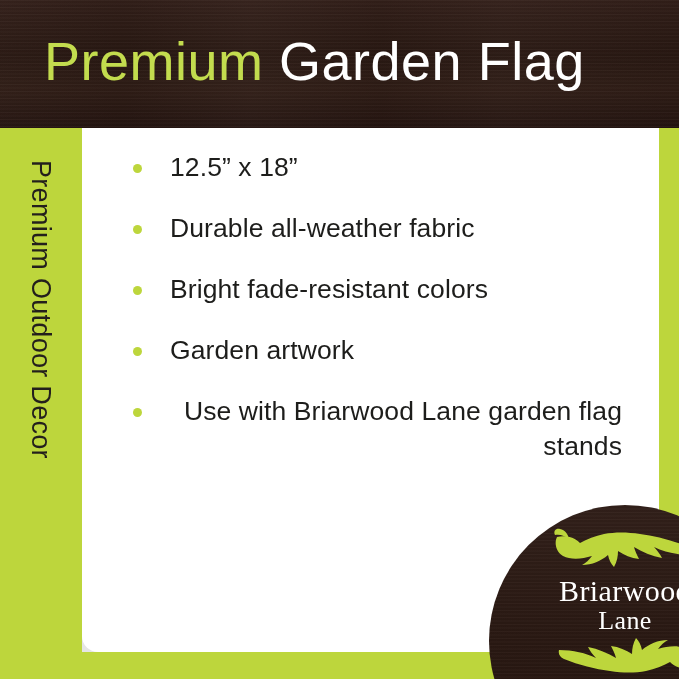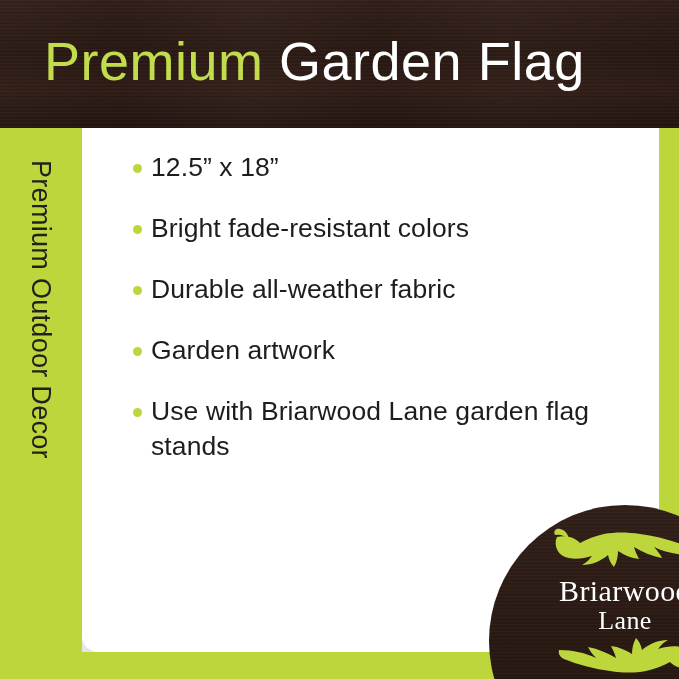--- a/index.html
+++ b/index.html
@@ -132,29 +132,29 @@
     position: absolute;
     left: 82px;
     top: 150px;
     width: 540px;
     margin: 0;
     padding: 0;
     list-style: none;
   }
   .feature-item {
     position: relative;
-    padding-left: 69px;
+    padding-left: 88px;
     margin-bottom: 26px;
     color: #1d1d1b;
     font-size: 26.5px;
     font-weight: 400;
     line-height: 1.32;
     letter-spacing: 0.1px;
   }
-  .feature-item:last-child { margin-bottom: 0; }
+  .feature-item:last-child { margin-bottom: 0; text-align: right; }
   .feature-dot {
     position: absolute;
     left: 51px;
     top: 14px;
     width: 9px;
     height: 9px;
     border-radius: 50%;
     background-color: #bdd63c;
   }
 
@@ -235,25 +235,25 @@
 
   <div class="content-panel"></div>
 
   <ul class="feature-list">
     <li class="feature-item">
       <span class="feature-dot"></span>
       <span>12.5” x 18”</span>
     </li>
     <li class="feature-item">
       <span class="feature-dot"></span>
+      <span>Durable all-weather fabric</span>
+    </li>
+    <li class="feature-item">
+      <span class="feature-dot"></span>
       <span>Bright fade-resistant colors</span>
-    </li>
-    <li class="feature-item">
-      <span class="feature-dot"></span>
-      <span>Durable all-weather fabric</span>
     </li>
     <li class="feature-item">
       <span class="feature-dot"></span>
       <span>Garden artwork</span>
     </li>
     <li class="feature-item">
       <span class="feature-dot"></span>
       <span>Use with Briarwood Lane garden flag stands</span>
     </li>
   </ul>

